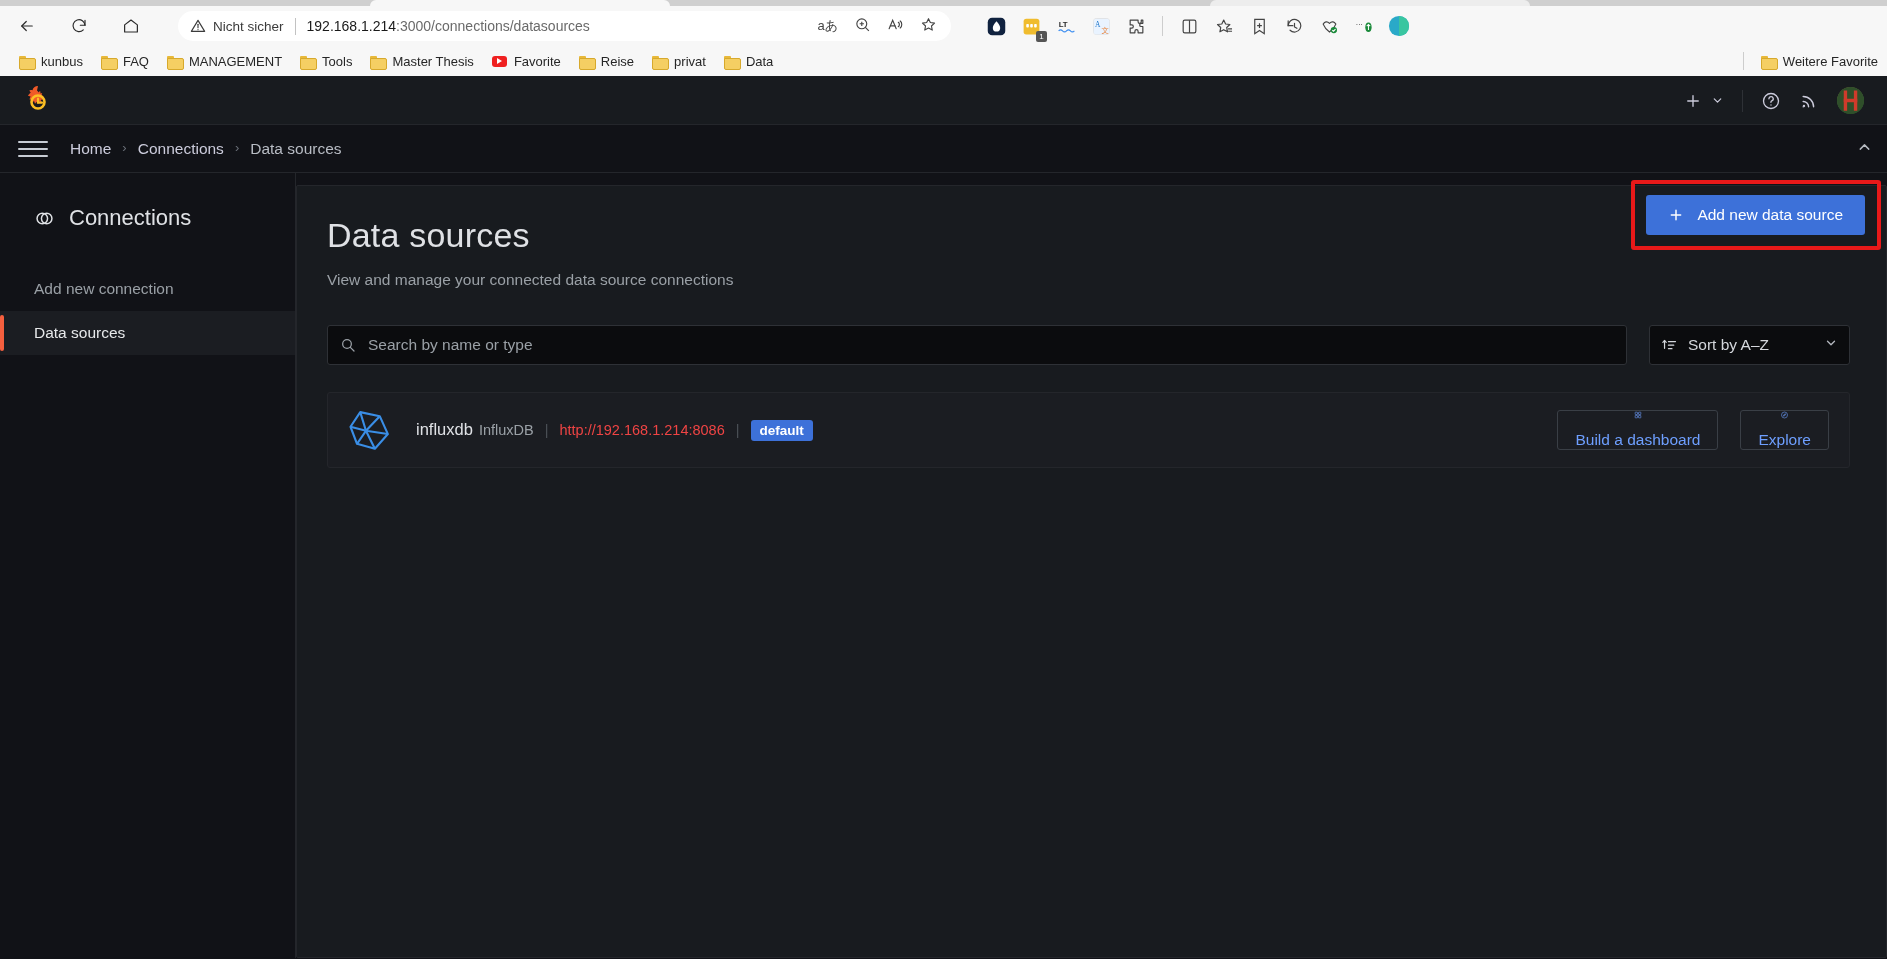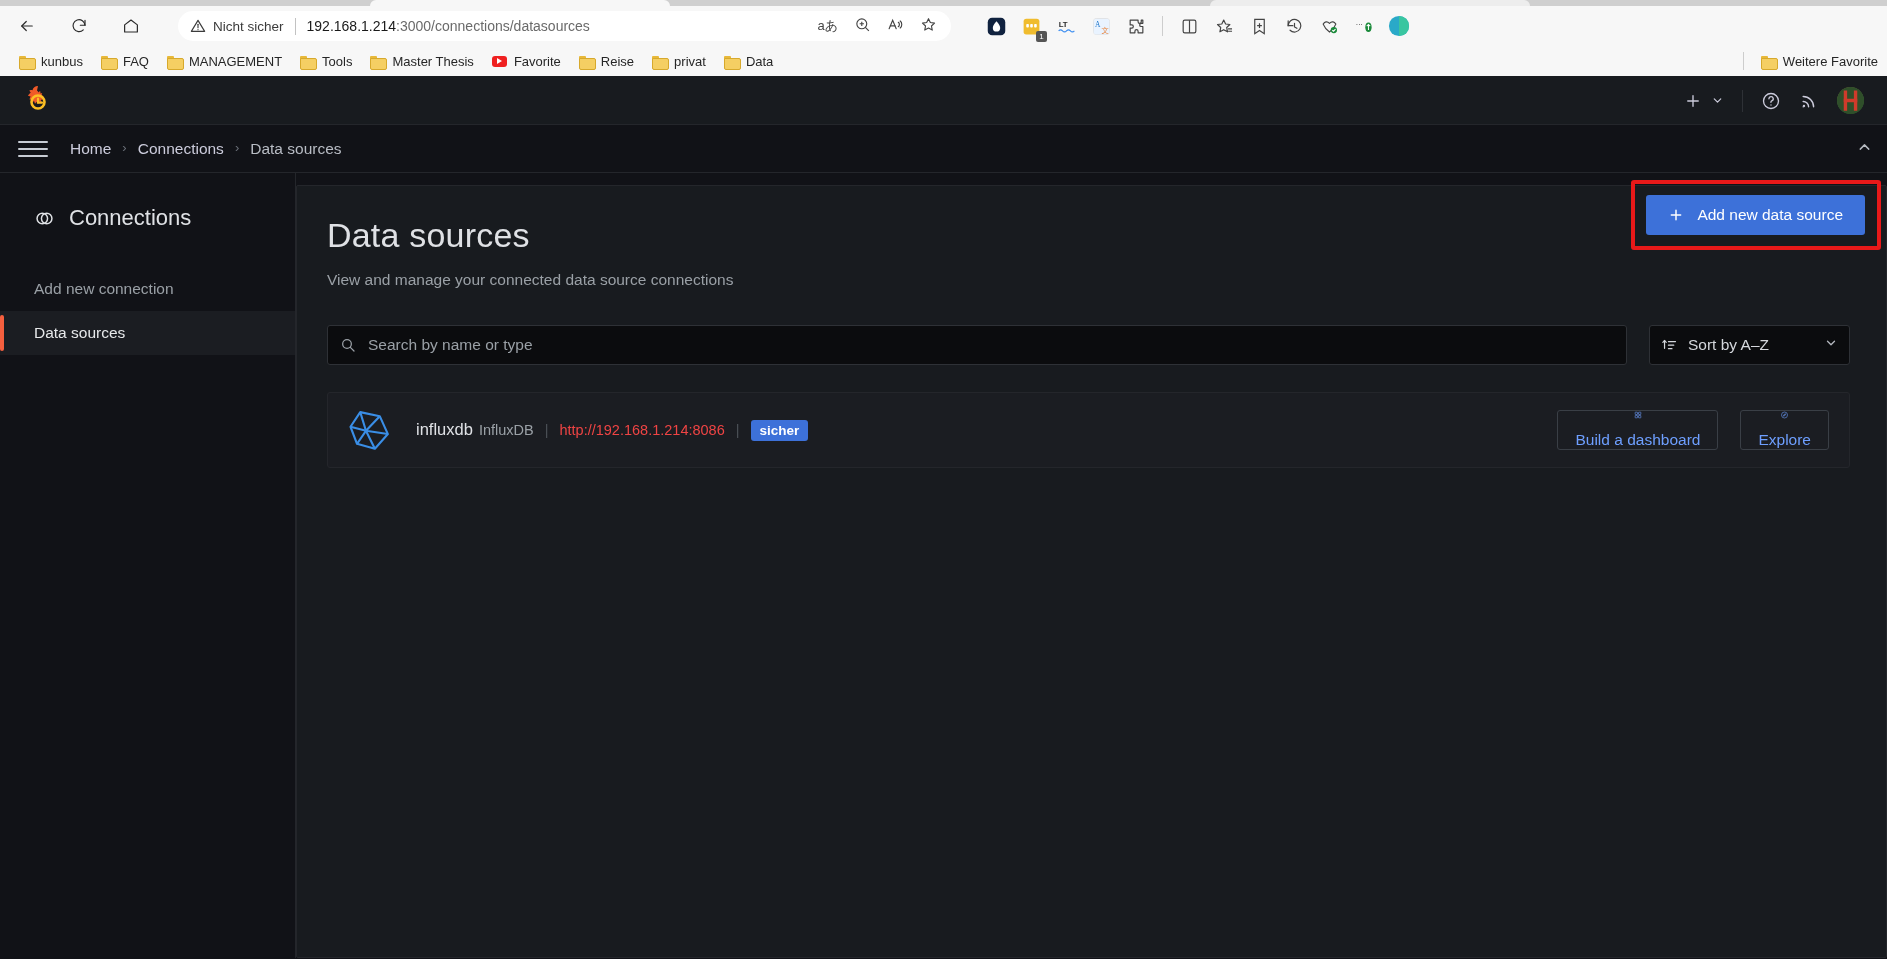--- a/index.html
+++ b/index.html
@@ -701,21 +701,21 @@
               <path d="M16 49l11-16"></path>
             </g>
           </svg>
           <div class="ds-meta">
             <div class="ds-name">influxdb</div>
             <div class="ds-info">
               <span class="ds-type">InfluxDB</span>
               <span class="pipe">|</span>
               <span class="ds-url">http://192.168.1.214:8086</span>
               <span class="pipe">|</span>
-              <span class="tag-default">sicher</span>
+              <span class="tag-default">default</span>
             </div>
           </div>
           <div class="ds-actions">
             <button class="btn-sec">
               <svg width="16" height="16" viewBox="0 0 24 24" fill="none" stroke="#6e9fff" stroke-width="1.8">
                   <rect x="3.5" y="3.5" width="7" height="7" rx="1"></rect>
                   <rect x="13.5" y="3.5" width="7" height="7" rx="1"></rect>
                   <rect x="3.5" y="13.5" width="7" height="7" rx="1"></rect>
                   <rect x="13.5" y="13.5" width="7" height="7" rx="1"></rect>
                 </svg>

